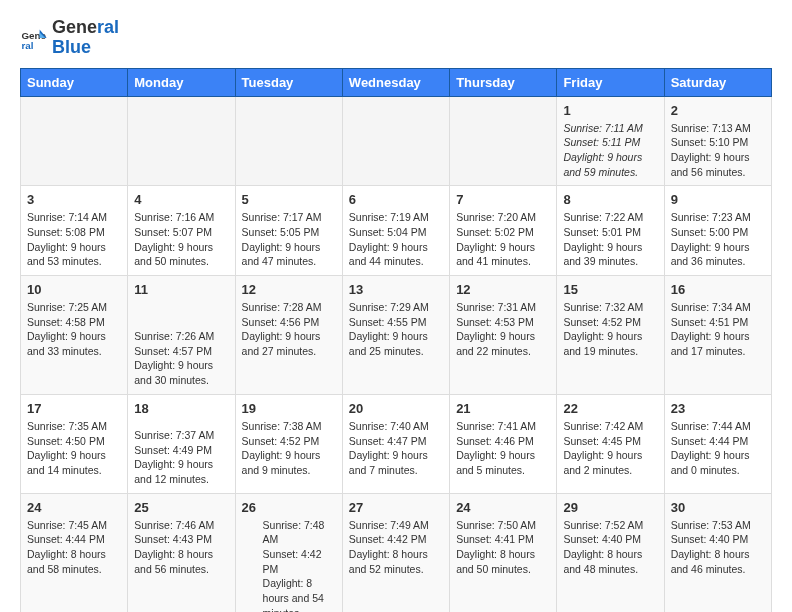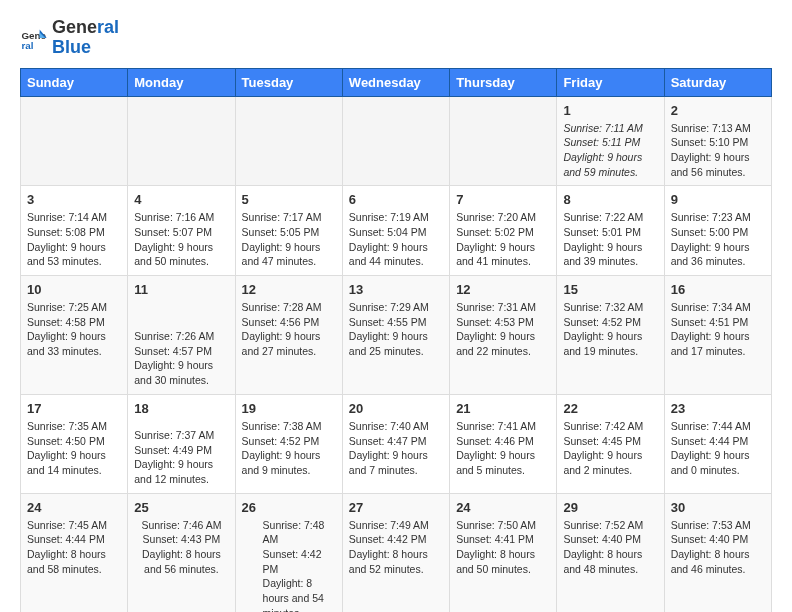--- a/index.html
+++ b/index.html
@@ -285,21 +285,21 @@
         </tr>
         <tr>
           <td>
             <div class="day-number">24</div>
             <div class="day-info" style="white-space: pre-line;">Sunrise: 7:45 AM
 Sunset: 4:44 PM
 Daylight: 8 hours and 58 minutes.</div>
           </td>
           <td>
             <div class="day-number">25</div>
-            <div class="day-info" style="white-space: pre-line; text-align: center;">Sunrise: 7:46 AM
+            <div class="day-info" style="white-space: pre-line;">Sunrise: 7:46 AM
 Sunset: 4:43 PM
 Daylight: 8 hours and 56 minutes.</div>
           </td>
           <td>
             <div class="day-number">26</div>
             <div class="day-info" style="white-space: pre-line; margin-left: 21px;">Sunrise: 7:48 AM
 Sunset: 4:42 PM
 Daylight: 8 hours and 54 minutes.</div>
           </td>
           <td>

